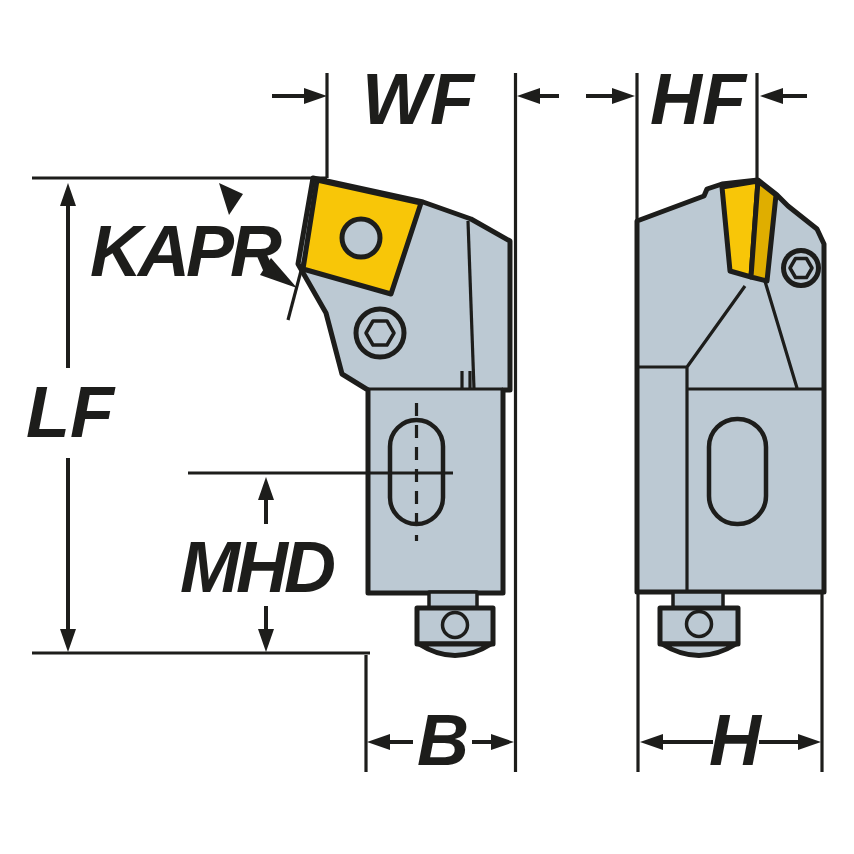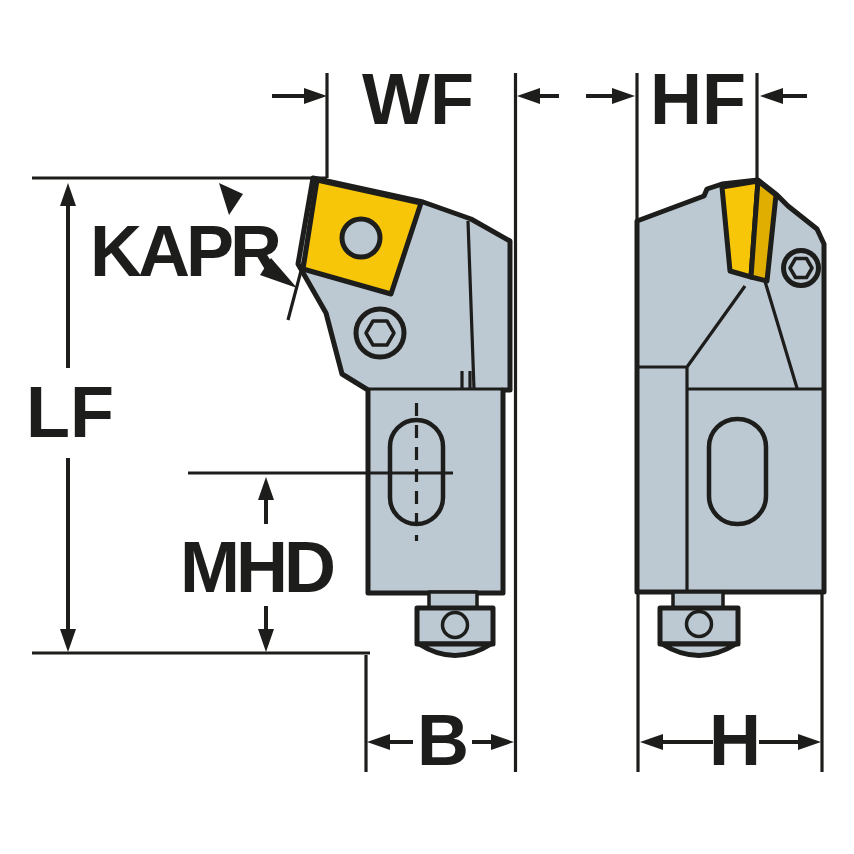--- a/index.html
+++ b/index.html
@@ -9,20 +9,21 @@
     width: 854px;
     height: 854px;
     overflow: hidden;
     font-family: "Liberation Sans", sans-serif;
   }
   #stage {
     width: 846px;
     height: 854px;
     background: var(--background, #fff);
     position: relative;
+    font-style: italic;
   }
   svg { display: block; }
 
   
   .ln   { stroke: var(--line, #1d1d1b); fill: none; stroke-width: 3.2px; }
   .tail { stroke: var(--line, #1d1d1b); fill: none; stroke-width: 4px; }
   
   .arr  { fill: var(--line, #1d1d1b); stroke: none; }
   
   .part {

